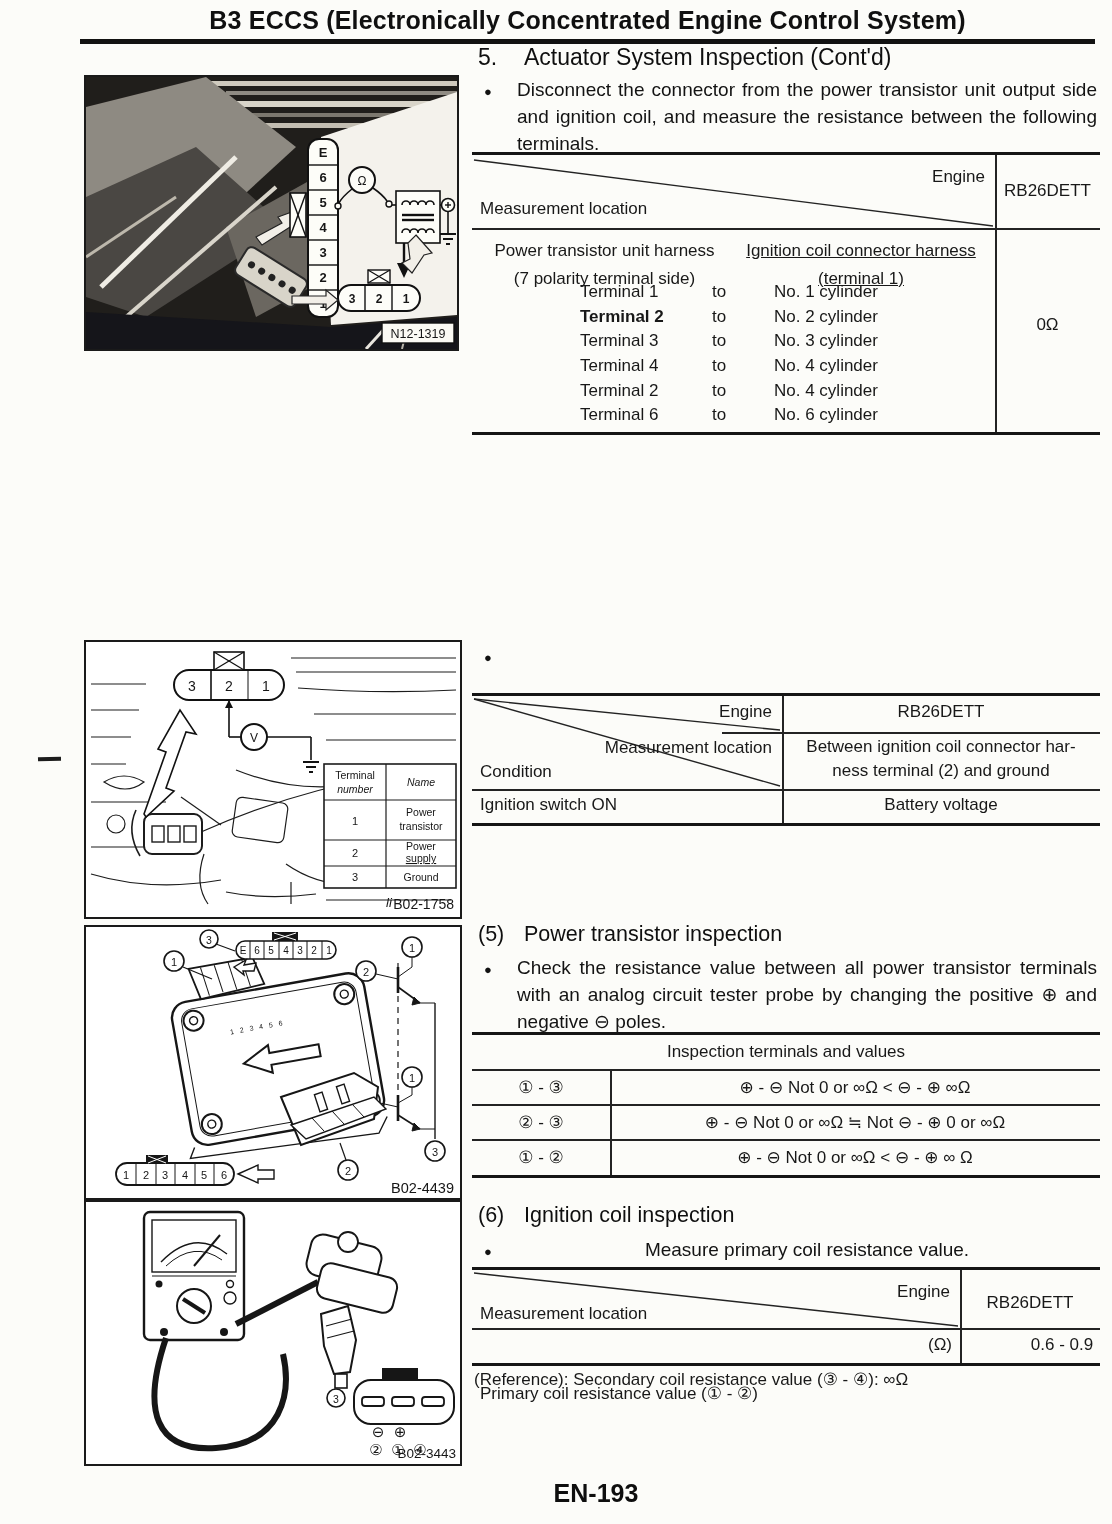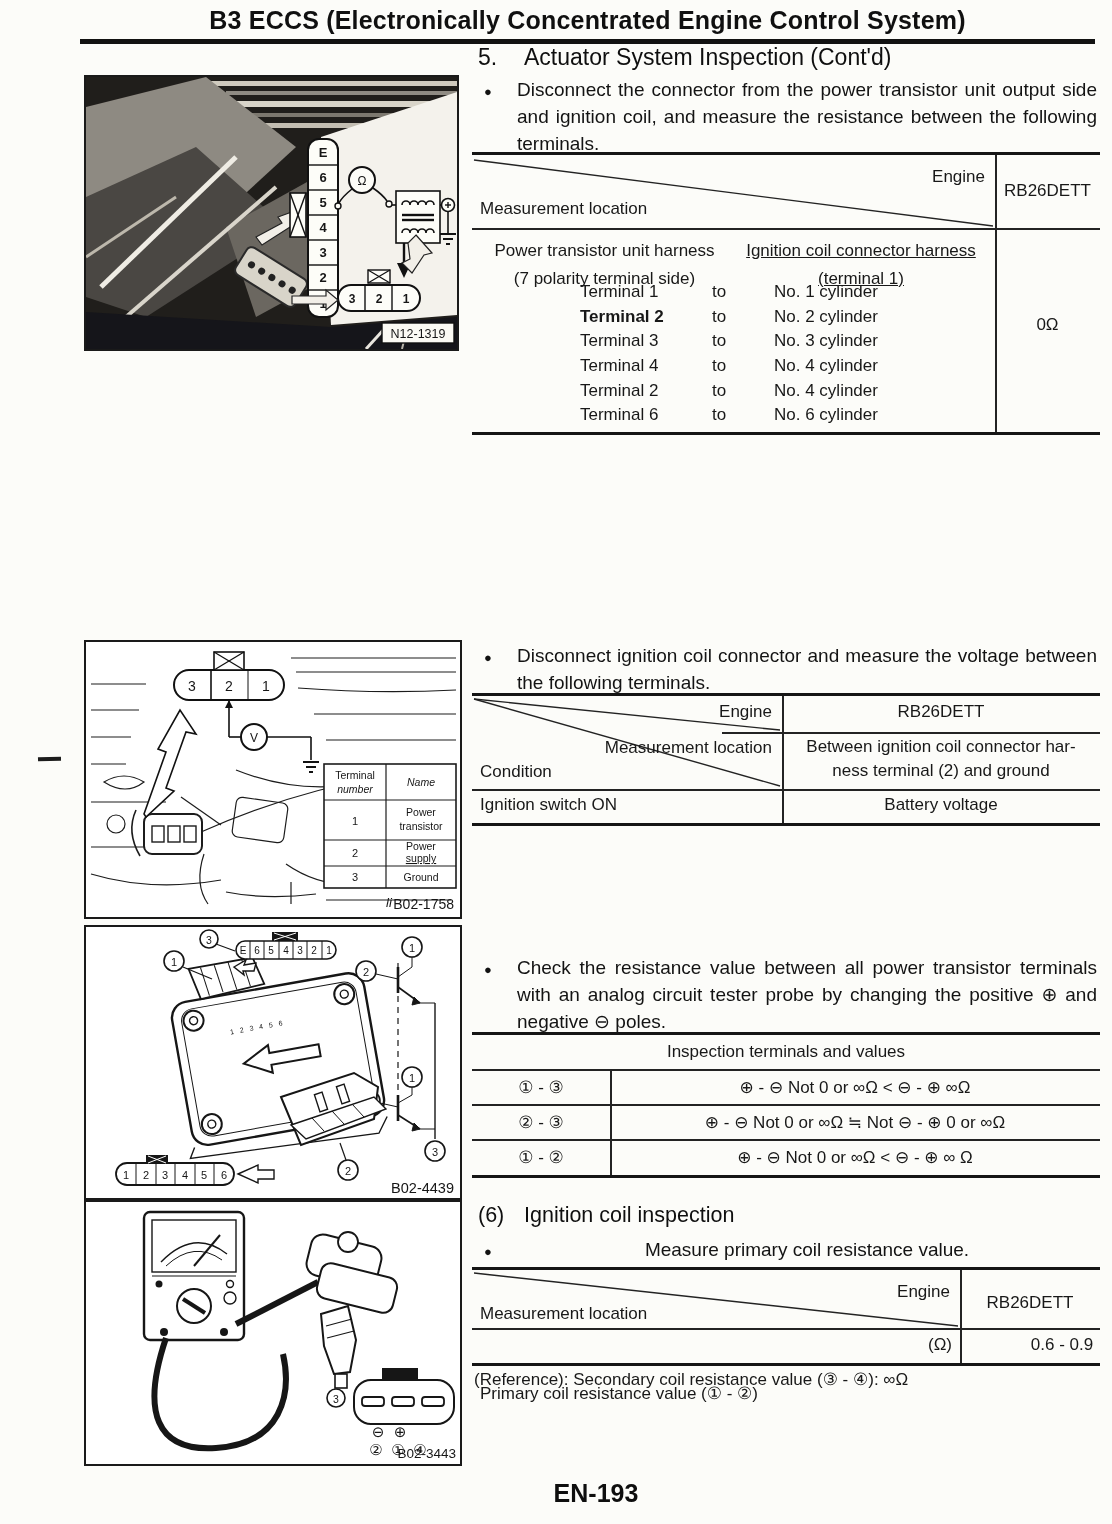--- a/index.html
+++ b/index.html
@@ -152,21 +152,20 @@
     <div class="txt" style="left:108px;top:127px;"><span style="display:inline-block;width:132px;">Terminal 1</span><span style="display:inline-block;width:62px;">to</span><span>No. 1 cylinder</span></div>
     <div class="txt" style="left:108px;top:152px;"><span style="display:inline-block;width:132px;font-weight:bold;">Terminal 2</span><span style="display:inline-block;width:62px;">to</span><span>No. 2 cylinder</span></div>
     <div class="txt" style="left:108px;top:176px;"><span style="display:inline-block;width:132px;">Terminal 3</span><span style="display:inline-block;width:62px;">to</span><span>No. 3 cylinder</span></div>
     <div class="txt" style="left:108px;top:201px;"><span style="display:inline-block;width:132px;">Terminal 4</span><span style="display:inline-block;width:62px;">to</span><span>No. 4 cylinder</span></div>
     <div class="txt" style="left:108px;top:226px;"><span style="display:inline-block;width:132px;">Terminal 2</span><span style="display:inline-block;width:62px;">to</span><span>No. 4 cylinder</span></div>
     <div class="txt" style="left:108px;top:250px;"><span style="display:inline-block;width:132px;">Terminal 6</span><span style="display:inline-block;width:62px;">to</span><span>No. 6 cylinder</span></div>
     <div class="txt ctr" style="left:523px;width:105px;top:160px;">0Ω</div>
   </div>
 
   <div class="dot" style="left:484px;top:650px;">●</div>
-  <div class="para" style="left:517px;top:643px;width:580px;">Disconnect ignition coil connector and measure the voltage between the following terminals.</div>
 
   <div class="tbl" style="left:472px;top:693px;width:628px;height:127px;">
     <svg class="diag" width="628" height="93">
       <line x1="2" y1="3" x2="308" y2="34" stroke="#232323" stroke-width="1.4"></line>
       <line x1="2" y1="3" x2="308" y2="90" stroke="#232323" stroke-width="1.4"></line>
     </svg>
     <div class="vline" style="left:310px;"></div>
     <div class="hline" style="top:36px;left:250px;width:378px;"></div>
     <div class="hline" style="top:93px;width:628px;"></div>
     <div class="txt rgt" style="left:0;width:300px;top:6px;">Engine</div>
@@ -255,20 +254,23 @@
         <text x="335" y="208" font-size="10.5" text-anchor="middle">Power</text>
         <text x="335" y="220" font-size="10.5" text-decoration="underline" text-anchor="middle">supply</text>
         <text x="269" y="239" font-size="11" text-anchor="middle">3</text>
         <text x="335" y="239" font-size="10.5" text-anchor="middle">Ground</text>
       </g>
       <text x="300" y="265" font-size="13" font-style="italic">li</text>
       <text x="368" y="267" font-size="14" text-anchor="end">B02-1758</text>
     </svg>
   </div>
 
+  <div class="h2" style="left:478px;top:922px;font-size:21.5px;">
+    <span class="num">(5)</span><span>Power transistor inspection</span>
+  </div>
 
   <div class="dot" style="left:484px;top:962px;">●</div>
   <div class="para" style="left:517px;top:955px;width:580px;">Check the resistance value between all power transistor terminals with an analog circuit tester probe by changing the positive ⊕ and negative ⊖ poles.</div>
 
   <div class="tbl" style="left:472px;top:1032px;width:628px;height:140px;">
     <div class="txt ctr small" style="left:0;width:628px;top:7px;">Inspection terminals and values</div>
     <div class="hline" style="top:34px;width:628px;"></div>
     <div class="hline" style="top:69px;width:628px;"></div>
     <div class="hline" style="top:104px;width:628px;"></div>
     <div class="vline" style="left:138px;top:34px;"></div>

